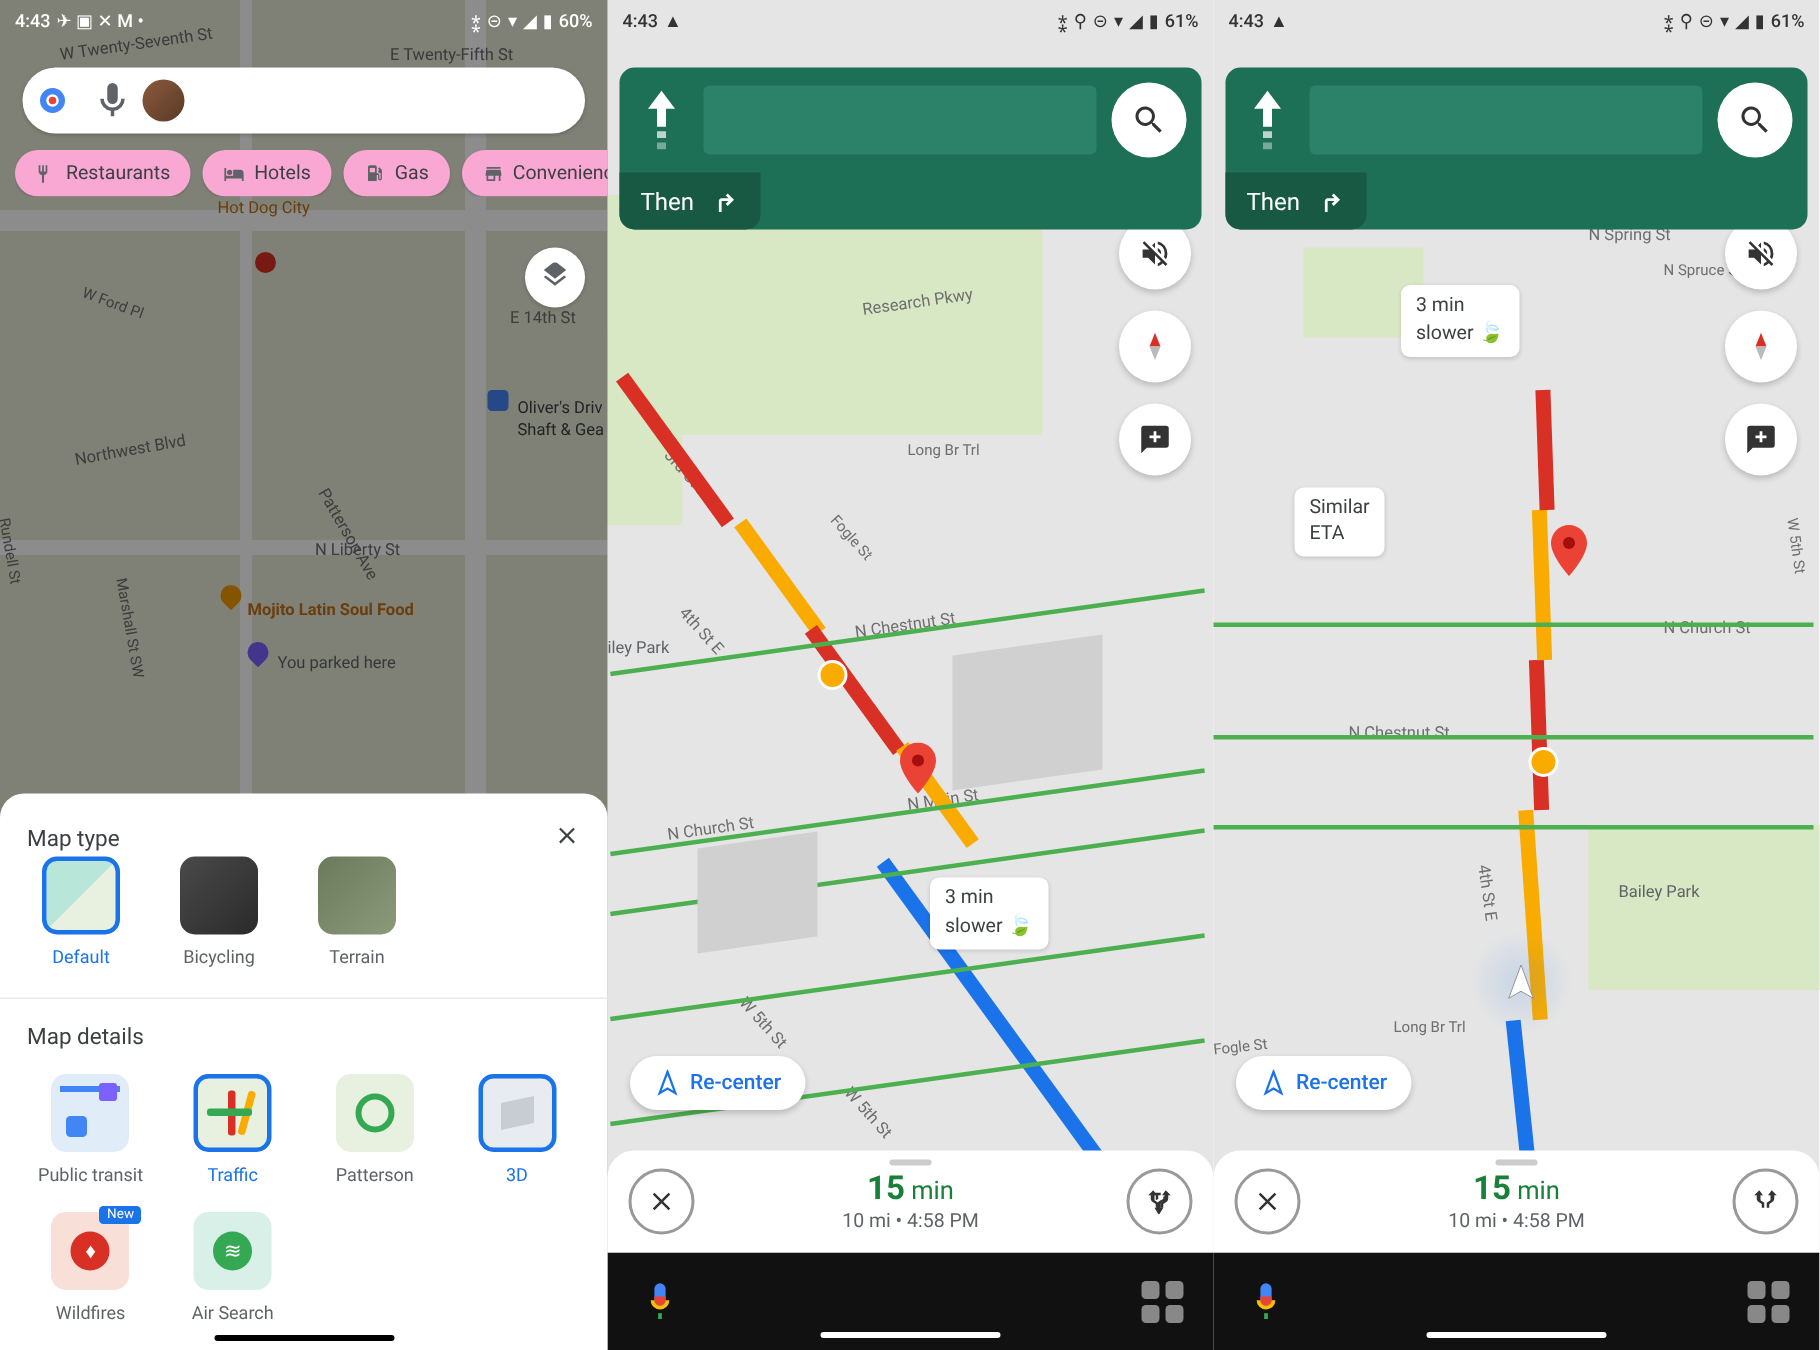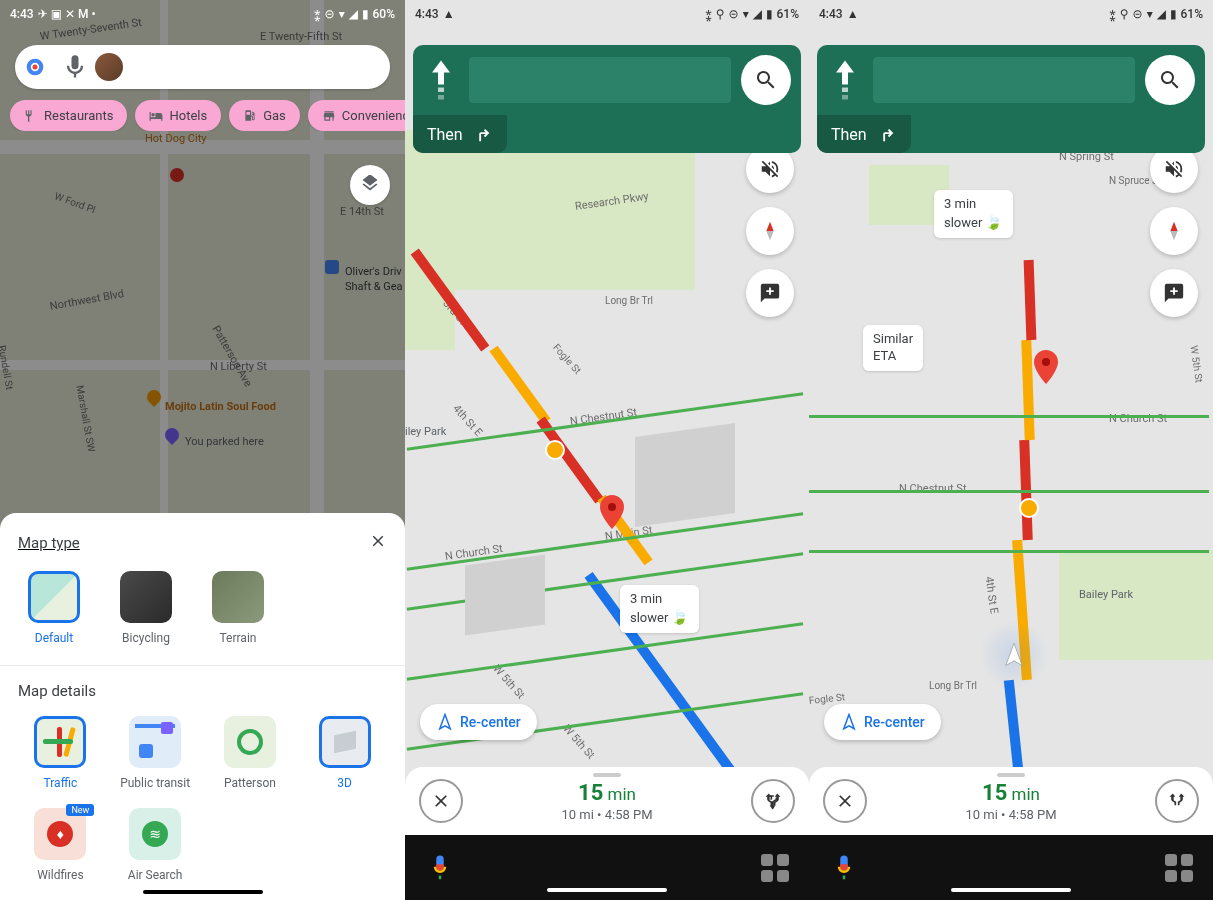--- a/index.html
+++ b/index.html
@@ -31,21 +31,21 @@
 
 .chips{position:absolute;top:100px;left:10px;right:0;display:flex;gap:8px;z-index:6;overflow:hidden;}
 .chip{background:#f9a8d4;border-radius:18px;padding:8px 14px;display:flex;align-items:center;gap:6px;font-size:13px;color:#3c4043;white-space:nowrap;box-shadow:0 1px 2px rgba(0,0,0,0.15);}
 .chip-icon{width:14px;height:14px;}
 
 
 .layers-btn{position:absolute;top:165px;right:15px;width:40px;height:40px;background:#fff;border-radius:50%;z-index:6;display:flex;align-items:center;justify-content:center;box-shadow:0 1px 3px rgba(0,0,0,0.2);}
 
 
 .sheet{position:absolute;bottom:0;left:0;right:0;background:#fff;border-radius:16px 16px 0 0;z-index:20;padding:18px;}
-.sheet-header{display:flex;justify-content:space-between;align-items:center;margin-bottom:16px;text-decoration:underline;}
+.sheet-header{display:flex;justify-content:space-between;align-items:center;}
 .sheet-title{font-size:15px;color:#3c4043;}
 .close-x{font-size:20px;color:#3c4043;cursor:pointer;}
 .type-row{display:flex;gap:40px;padding:0 10px;margin-bottom:20px;}
 .type-item{display:flex;flex-direction:column;align-items:center;gap:8px;cursor:pointer;}
 .type-thumb{width:52px;height:52px;border-radius:10px;background:#ddd;}
 .type-thumb.selected{border:3px solid #1a73e8;}
 .thumb-default{background:linear-gradient(135deg,#b8e6d9 50%,#e8f0e0 50%);}
 .thumb-satellite{background:linear-gradient(135deg,#4a4a4a,#2a2a2a);}
 .thumb-terrain{background:linear-gradient(135deg,#6a7a5a,#8a9a7a);}
 .type-label{font-size:12px;color:#5f6368;}
@@ -227,34 +227,34 @@
       </div>
       <div class="type-item">
         <div class="type-thumb thumb-terrain"></div>
         <div class="type-label">Terrain</div>
       </div>
     </div>
     <div class="divider"></div>
     <div class="sheet-title" style="margin-bottom:16px;">Map details</div>
     <div class="details-grid">
       <div class="detail-item">
+          <div class="detail-thumb dt-transit">
+            <div style="position:absolute;top:8px;left:6px;right:6px;height:4px;background:#4285f4;"></div>
+            <div style="position:absolute;bottom:10px;left:10px;width:14px;height:14px;background:#4285f4;border-radius:3px;"></div>
+            <div style="position:absolute;top:6px;right:8px;width:12px;height:12px;background:#7b61ff;border-radius:2px;"></div>
+          </div>
+          <div class="detail-label">Public transit</div>
+        </div>
+      <div class="detail-item">
           <div class="detail-thumb dt-traffic selected">
             <div style="position:absolute;top:8px;left:20px;width:5px;height:30px;background:#d93025;border-radius:2px;"></div>
             <div style="position:absolute;top:8px;left:30px;width:5px;height:30px;background:#f9ab00;border-radius:2px;transform:rotate(15deg);"></div>
             <div style="position:absolute;top:20px;left:6px;width:30px;height:5px;background:#34a853;border-radius:2px;"></div>
           </div>
           <div class="detail-label selected">Traffic</div>
-        </div>
-      <div class="detail-item">
-          <div class="detail-thumb dt-transit">
-            <div style="position:absolute;top:8px;left:6px;right:6px;height:4px;background:#4285f4;"></div>
-            <div style="position:absolute;bottom:10px;left:10px;width:14px;height:14px;background:#4285f4;border-radius:3px;"></div>
-            <div style="position:absolute;top:6px;right:8px;width:12px;height:12px;background:#7b61ff;border-radius:2px;"></div>
-          </div>
-          <div class="detail-label">Public transit</div>
         </div>
       <div class="detail-item">
           <div class="detail-thumb dt-bike">
             <div class="inner-circ" style="border:4px solid #34a853;"></div>
           </div>
           <div class="detail-label">Patterson</div>
         </div>
       <div class="detail-item">
           <div class="detail-thumb dt-3d selected">
             <div style="position:absolute;top:14px;left:12px;width:22px;height:18px;background:#c8cdd3;transform:skewY(-12deg);"></div>

